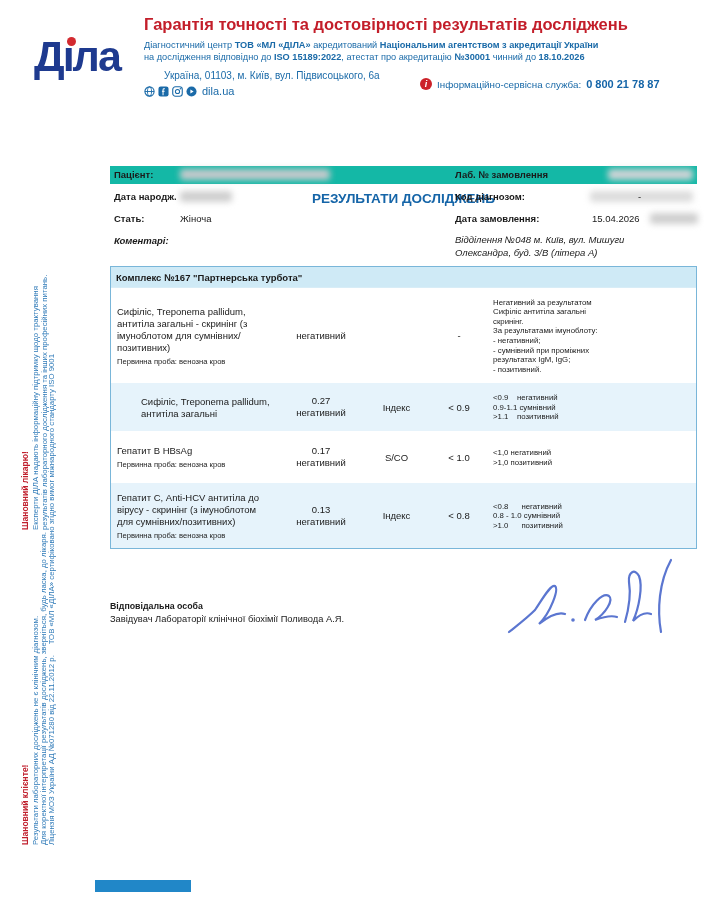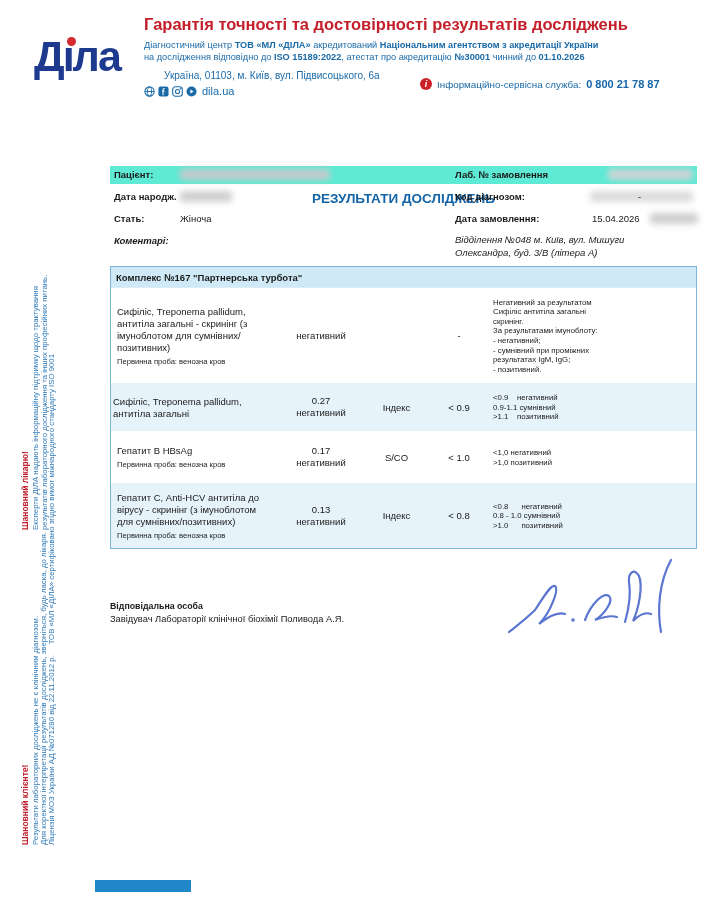--- a/index.html
+++ b/index.html
@@ -24,21 +24,21 @@
   .phone{font-weight:bold;color:#1565a8;font-size:11px;}
   
   .vtext{position:absolute;transform-origin:0 100%;transform:rotate(-90deg);
     white-space:nowrap;font-size:7.8px;line-height:10px;height:10px;color:#2e7ab8;}
   .vtitle{font-weight:bold;color:#c0202e;font-size:8.5px;}
   
   .report-title{position:absolute;left:110px;top:147px;width:587px;text-align:center;
     font-size:13.5px;font-weight:bold;color:#1565a8;margin-top:44px;}
   .patient{position:absolute;left:110px;top:166px;width:587px;font-size:9.5px;}
   .prow{position:relative;height:18px;}
-  .prow.shaded{background:#5eead4;}
+  .prow.shaded{background:#14b8a6;}
   .prow .lab{position:absolute;font-weight:bold;}
   .l1{left:4px;top:3px;} .v1{left:70px;top:3px;position:absolute;}
   .l2{left:345px;top:3px;} .v2{position:absolute;top:3px;}
   .gap{height:4px;}
   .ital{font-style:italic;}
   .dept{position:absolute;left:345px;top:2px;width:200px;font-style:italic;line-height:12.5px;}
   .blurbox{position:absolute;background:#cfcfcf;border-radius:3px;filter:blur(3px);height:11px;top:3px;}
   
   .rtable{position:absolute;left:110px;top:266px;width:587px;border:1px solid #79b6d9;box-sizing:border-box;}
   .thead{display:flex;}
@@ -46,21 +46,21 @@
     display:flex;align-items:center;justify-content:center;text-align:center;height:30px;
     border-right:1px solid #79b6d9;border-bottom:1px solid #79b6d9;box-sizing:border-box;}
   .th:last-child{border-right:none;}
   .c-name{width:167px;} .c-res{width:86px;} .c-unit{width:65px;} .c-ref{width:60px;} .c-com{width:207px;}
   .section-row{background:#cfeaf6;font-weight:bold;font-size:9.5px;line-height:21px;height:21px;
     padding-left:5px;box-sizing:border-box;border-bottom:1px solid #d8edf7;}
   .trow{display:flex;}
   .trow.blue{background:#e6f3fb;}
   .td{box-sizing:border-box;font-size:9.5px;}
   .td.name{width:167px;padding:6px 6px 4px 6px;display:flex;flex-direction:column;justify-content:center;line-height:12px;}
-  .td.name.indent{padding-left:2px;}
+  .td.name.indent{padding-left:30px;}
   .sample{font-size:7.6px;margin-top:2px;color:#222;}
   .td.res{width:86px;display:flex;align-items:center;justify-content:center;text-align:center;
     white-space:pre-line;line-height:12px;}
   .td.unit{width:65px;display:flex;align-items:center;justify-content:center;}
   .td.ref{width:60px;display:flex;align-items:center;justify-content:center;}
   .td.com{width:207px;padding:5px 2px 4px 4px;font-size:7.8px;line-height:9.6px;white-space:pre-line;
     display:flex;flex-direction:column;justify-content:center;}
   .rowA{min-height:95px;} .rowB{min-height:48px;} .rowC{min-height:52px;} .rowD{min-height:65px;}
   
   .resp-label{position:absolute;left:110px;top:601px;font-size:8.8px;font-weight:bold;}
@@ -76,21 +76,21 @@
   <span class="logo-dot"></span>
 </div>
 
 <div class="main-title">Гарантія точності та достовірності результатів досліджень</div>
 
 <div class="accred">
   <div>
     <span>Діагностичний центр </span><b>ТОВ «МЛ «ДІЛА»</b><span> акредитований </span><b>Національним агентством з акредитації України</b>
   </div>
   <div>
-    <span>на дослідження відповідно до </span><b>ISO 15189:2022</b><span>, атестат про акредитацію </span><b>№30001</b><span> чинний до </span><b>01.10.2026</b>
+    <span>на дослідження відповідно до </span><b>ISO 15189:2022</b><span>, атестат про акредитацію </span><b>№30001</b><span> чинний до </span><b>18.10.2026</b>
   </div>
 </div>
 
 <div class="addr">Україна, 01103, м. Київ, вул. Підвисоцького, 6а</div>
 
 <div class="social-row">
   <span>
     <svg width="11" height="11" viewBox="0 0 12 12">
         <circle cx="6" cy="6" r="5" fill="none" stroke="#1a6aa8" stroke-width="1.2"></circle>
         <ellipse cx="6" cy="6" rx="2.2" ry="5" fill="none" stroke="#1a6aa8" stroke-width="1"></ellipse>

